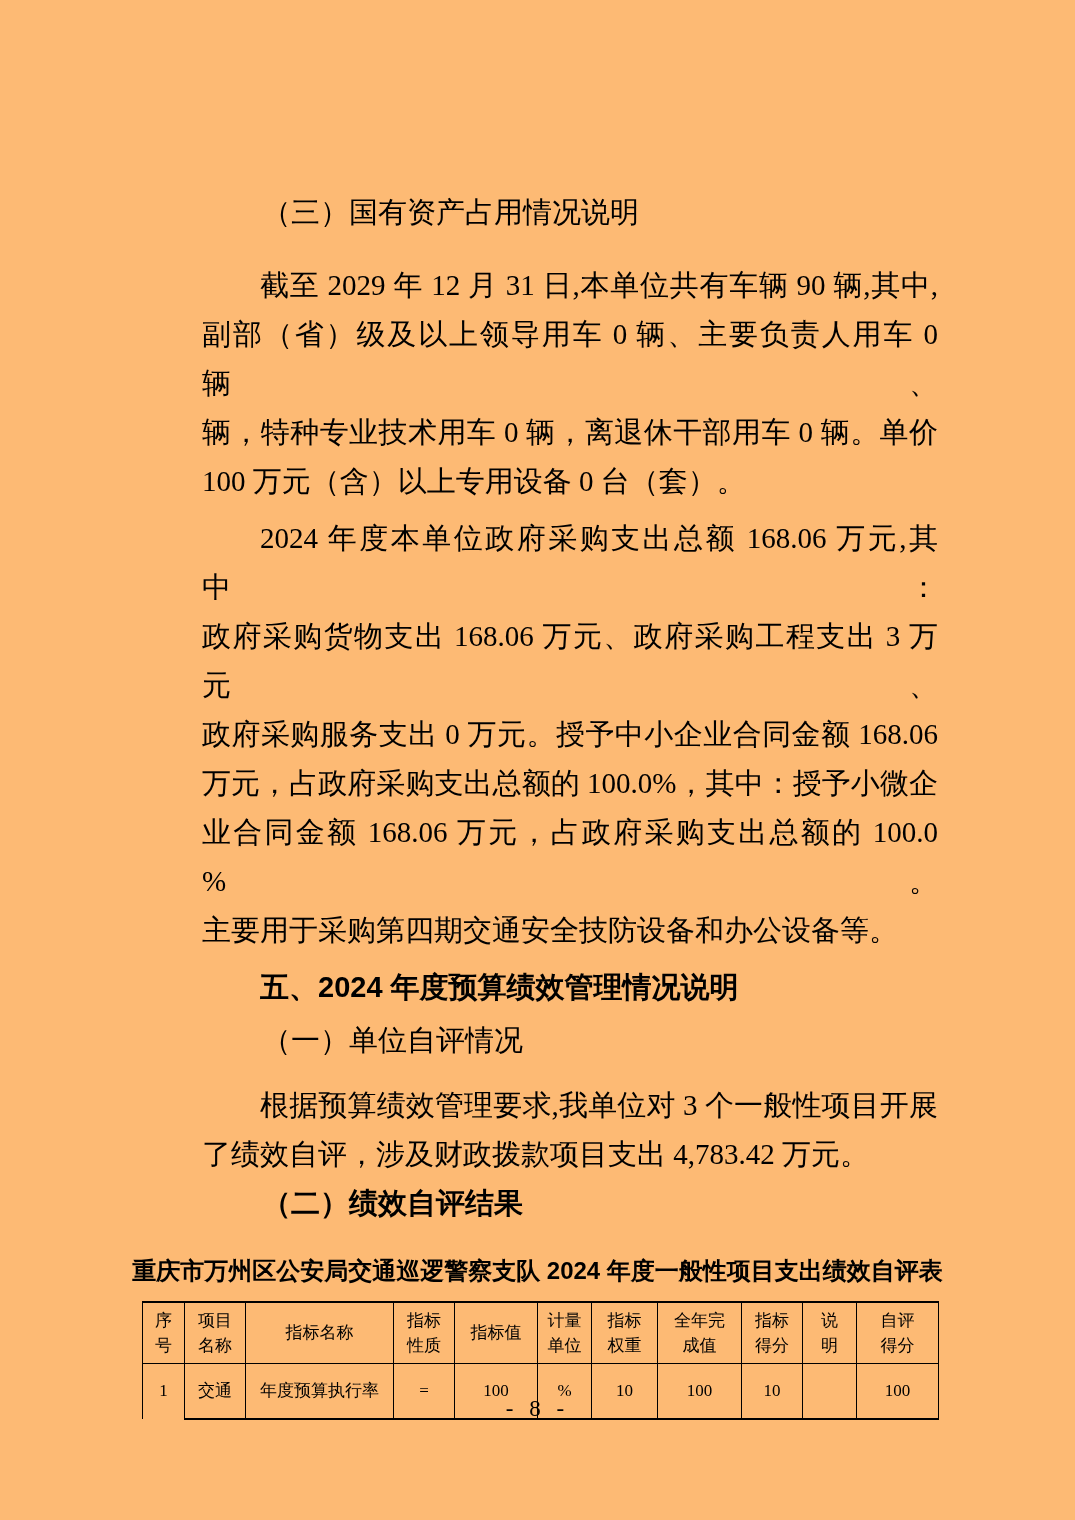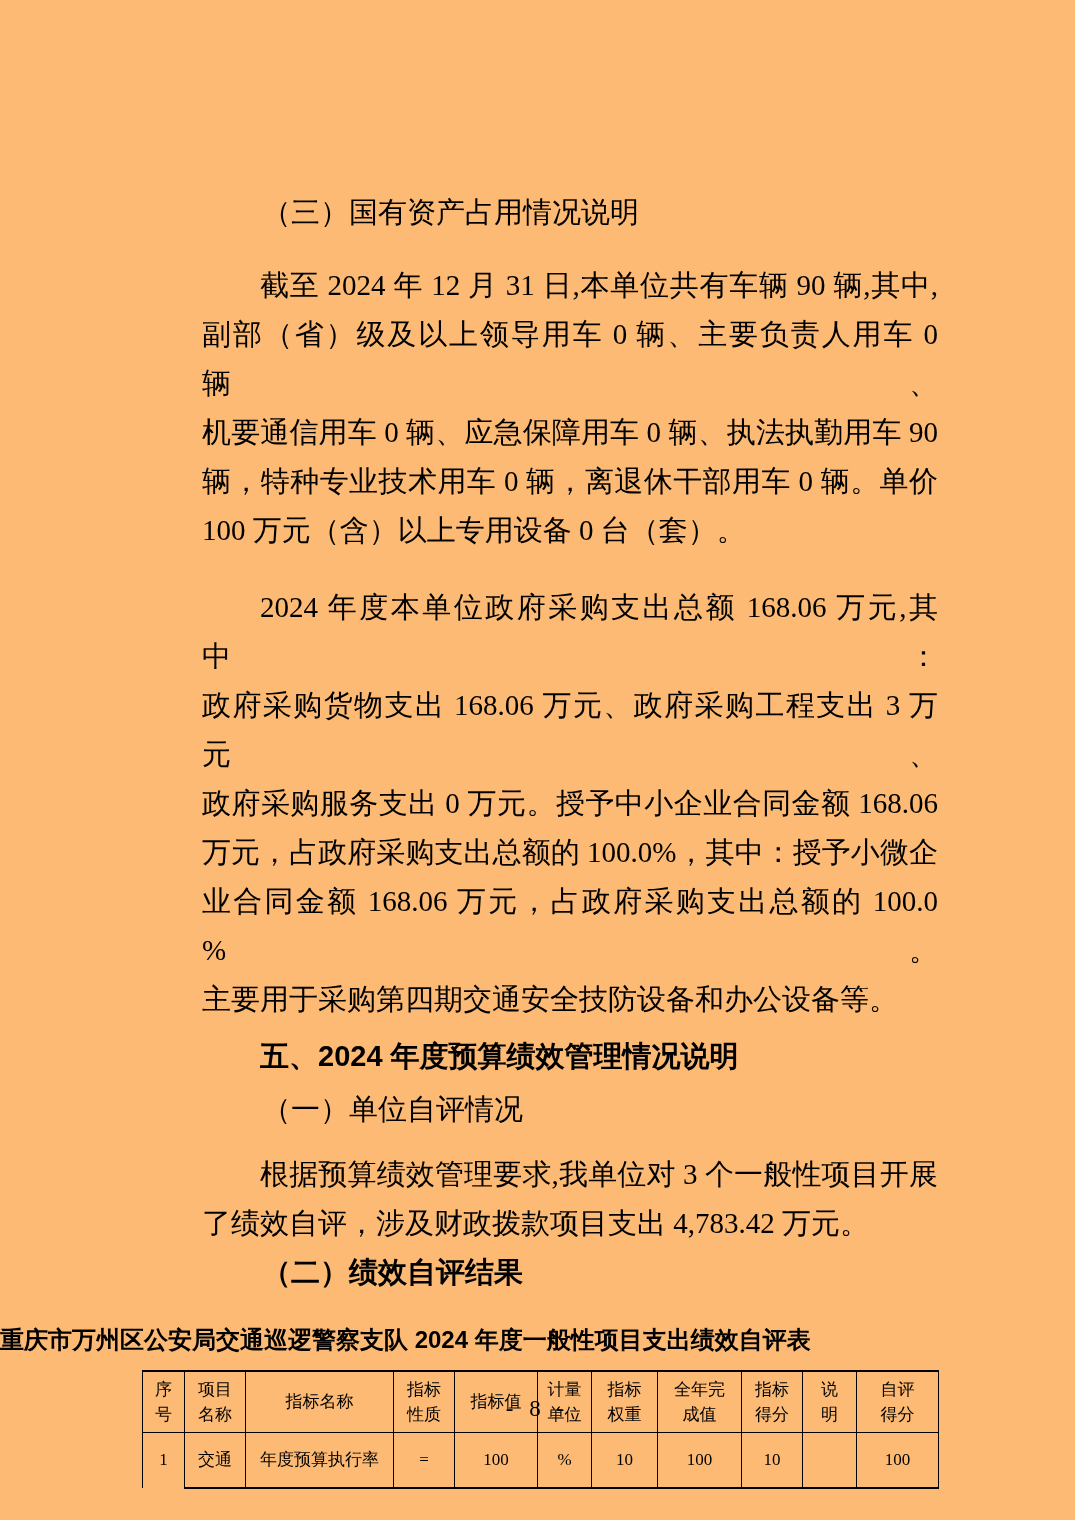--- a/index.html
+++ b/index.html
@@ -25,29 +25,29 @@
   .heading { text-indent: 60px; white-space: nowrap; }
   .heading.bold-sans {
     font-family: "Liberation Sans", "DejaVu Sans", sans-serif;
     font-weight: bold;
     text-indent: 58px;
   }
   .line.just { text-align: justify; text-align-last: justify; text-justify: inter-character; }
   .line.ind { text-indent: 58px; }
   .p1 { margin-top: 24px; }
   .h4 { margin-top: 2px; }
-  .p2 { margin-top: 28px; }
+  .p2 { margin-top: 8px; }
   .h5 { margin-top: 8px; }
   .h51 { margin-top: 4px; }
   .p3 { margin-top: 16px; }
   .h52 { margin-top: 0; font-weight: bold; }
   .table-title {
     margin-top: 22px;
     width: 100%;
-    text-align: left;
+    text-align: center;
     font-size: 24px;
     line-height: 42px;
     font-weight: bold;
     font-family: "Liberation Sans", "DejaVu Sans", sans-serif;
   }
   table.selftable {
     margin-top: 9px;
     margin-left: 142px;
     width: 796px;
     border-collapse: collapse;
@@ -78,23 +78,22 @@
 </style>
 </head>
 <body>
 
 <div class="page">
   <div class="content">
 
     <div class="heading">（三）国有资产占用情况说明</div>
 
     <div class="para p1">
-      <div class="line just ind">截至 2024 年 12 月 31 日,本单位共有车辆 90 辆,其中,</div>
+      <div class="line just ind">截至 2029 年 12 月 31 日,本单位共有车辆 90 辆,其中,</div>
       <div class="line just">副部（省）级及以上领导用车 0 辆、主要负责人用车 0 辆、</div>
-      <div class="line just">机要通信用车 0 辆、应急保障用车 0 辆、执法执勤用车 90</div>
       <div class="line just">辆，特种专业技术用车 0 辆，离退休干部用车 0 辆。单价</div>
       <div class="line">100 万元（含）以上专用设备 0 台（套）。</div>
     </div>
 
 
     <div class="para p2">
       <div class="line just ind">2024 年度本单位政府采购支出总额 168.06 万元,其中：</div>
       <div class="line just">政府采购货物支出 168.06 万元、政府采购工程支出 3 万元、</div>
       <div class="line just">政府采购服务支出 0 万元。授予中小企业合同金额 168.06</div>
       <div class="line just">万元，占政府采购支出总额的 100.0%，其中：授予小微企</div>

